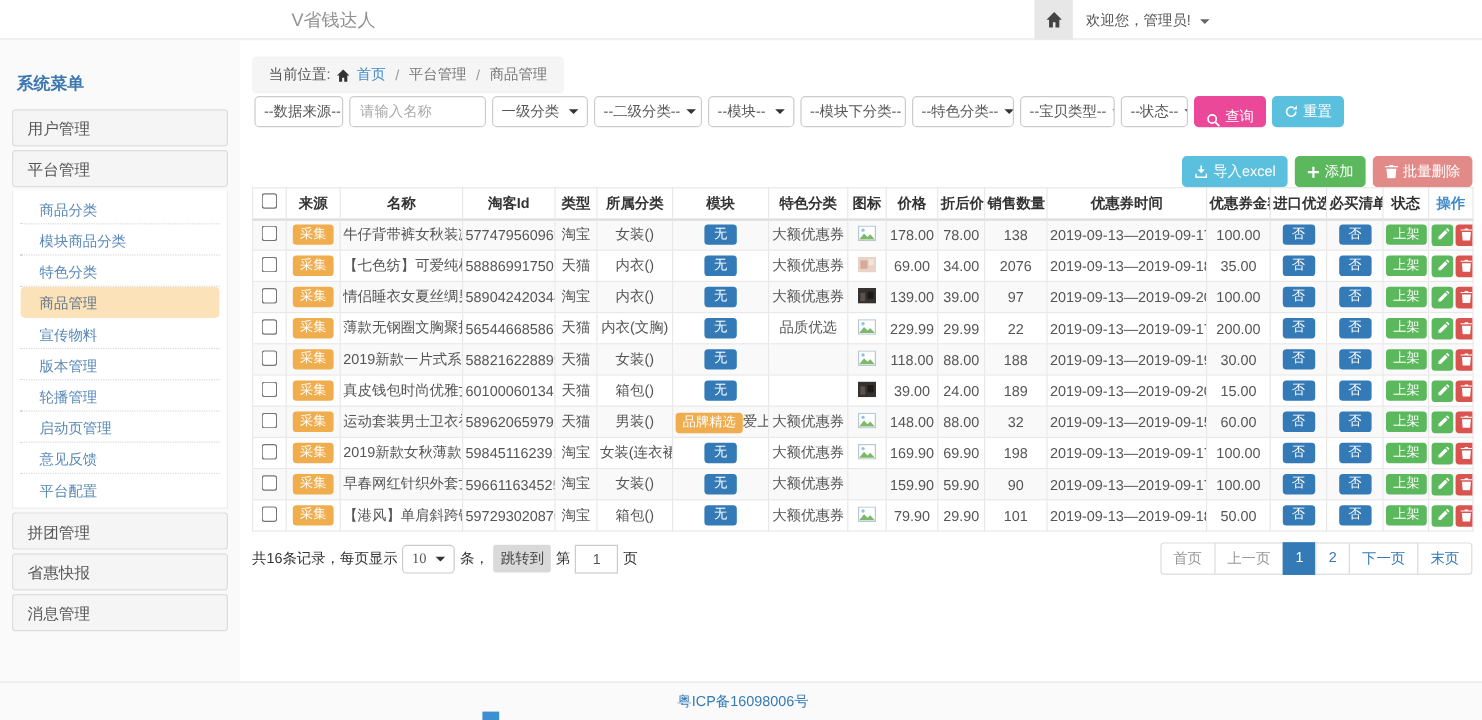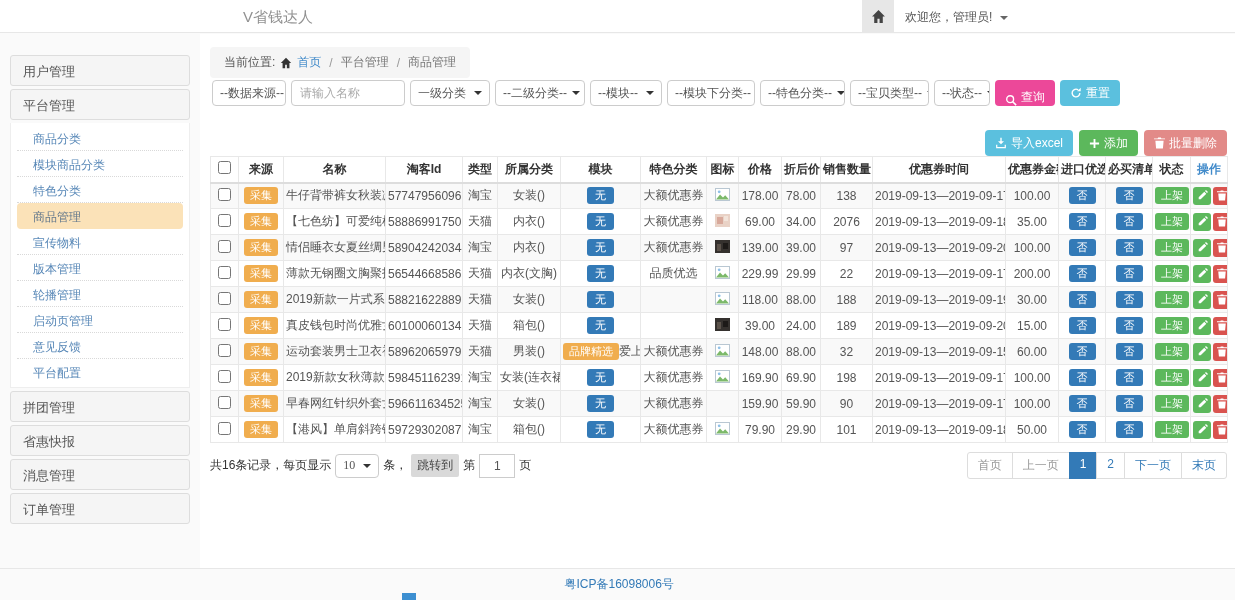--- a/index.html
+++ b/index.html
@@ -88,41 +88,41 @@
     </span>
   </div>
   <div class="welcome">
     <span>欢迎您，管理员! </span><span class="caret"></span>
   </div>
 </div>
 
 <div class="main-zone"></div>
 
 <div class="sidebar">
+  <div class="sidebar-heading">系统菜单</div>
   <div id="side-top">
       <div class="side-section">用户管理</div>
       <div class="side-section">平台管理</div>
     </div>
   <div class="submenu" id="side-sub">
       <div class="submenu-item">商品分类</div>
       <div class="submenu-item">模块商品分类</div>
       <div class="submenu-item">特色分类</div>
       <div class="submenu-item active">商品管理</div>
       <div class="submenu-item">宣传物料</div>
       <div class="submenu-item">版本管理</div>
       <div class="submenu-item">轮播管理</div>
       <div class="submenu-item">启动页管理</div>
       <div class="submenu-item">意见反馈</div>
       <div class="submenu-item">平台配置</div>
     </div>
   <div id="side-bottom">
       <div class="side-section">拼团管理</div>
       <div class="side-section">省惠快报</div>
       <div class="side-section">消息管理</div>
-      <div class="side-section">订单管理</div>
     </div>
 </div>
 
 <div class="breadcrumb">
   <span>当前位置:</span>
   <span>
     <svg width="12" height="12" viewBox="0 0 14 14">
         <path d="M7 1L1 7h2v6h3V9h2v4h3V7h2z" fill="#333"></path>
       </svg>
   </span>

